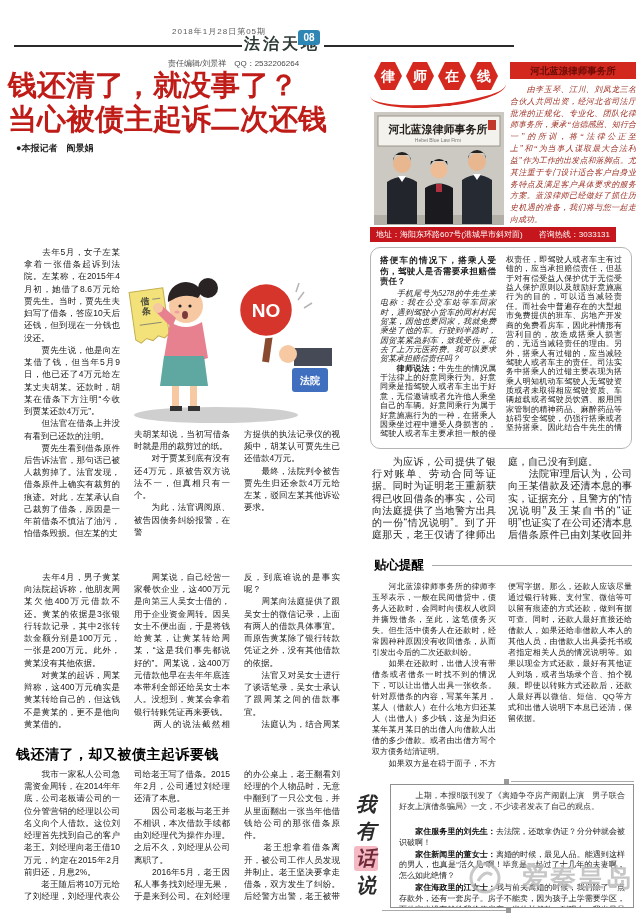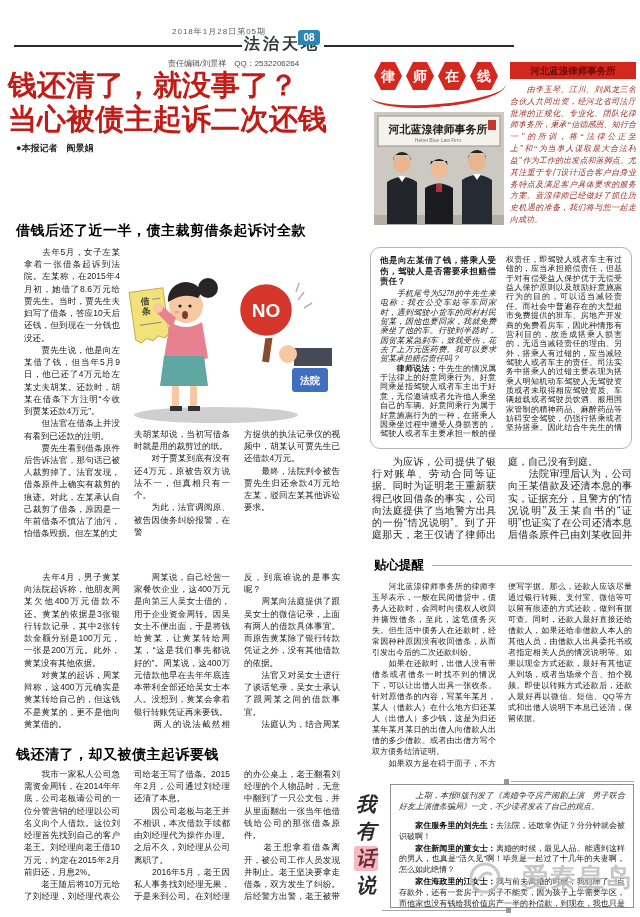--- a/index.html
+++ b/index.html
@@ -82,22 +82,22 @@
 
   
   .speak-title{left:354px;top:792px;width:26px;}
   .speak-char{width:24px;height:25px;font-family:"Liberation Serif",serif;font-size:20px;
               font-weight:bold;font-style:italic;color:#2b2b2b;text-align:center;line-height:25px;
               margin-bottom:2px;}
   .speak-char.pink{background:#f5b9c3;border-radius:3px;color:#6e2a38;}
   .speak-box{left:390px;top:784px;width:244px;height:124px;border:1px solid #8f8f8f;
              padding:6px 8px;box-sizing:border-box;font-size:8px;line-height:1.36;
              text-align:justify;overflow:hidden;}
-  .speak-intro{font-family:"Liberation Serif",serif;font-style:italic;color:#333;
-               white-space:pre-line;margin-bottom:8px;}
+  .speak-intro{font-family:"Liberation Serif",serif;color:#333;
+               white-space:pre-line;margin-bottom:14px;}
   .comment{margin-top:1px;}
   .comment .who{font-weight:bold;color:#111;}
   .deco-line{background:#aaa;height:1px;}
   .deco-sq{width:5px;height:5px;background:#9a9a9a;}
   .deco-top-sq{left:504px;top:779px;}
   .deco-top-line{left:511px;top:781px;width:123px;}
   .deco-bot-sq{left:506px;top:908px;}
   .deco-bot-line{left:382px;top:910px;width:124px;}
 
   .watermark{left:468px;top:860px;display:flex;align-items:flex-end;gap:20px;opacity:0.8;}
@@ -114,21 +114,20 @@
   <div class="abs pagenum">08</div>
   <div class="abs rule rule-right"></div>
   <div class="abs editor">责任编辑/刘景祥　QQ：2532206264</div>
 
   <div class="abs headline">
     <div>钱还清了，就没事了？</div>
     <div>当心被债主起诉二次还钱</div>
   </div>
   <div class="abs byline">●本报记者　阎景娟</div>
 
-  <div class="abs sec-title s1-title">借钱后还了近一半，债主裁剪借条起诉讨全款</div>
   <div class="abs bodytext s1col s1c1">　　去年5月，女子左某拿着一张借条起诉到法院。左某称，在2015年4月初，她借了8.6万元给贾先生。当时，贾先生夫妇写了借条，答应10天后还钱，但到现在一分钱也没还。
 　　贾先生说，他是向左某借了钱，但当年5月9日，他已还了4万元给左某丈夫胡某。还款时，胡某在借条下方注明“今收到贾某还款4万元”。
 　　但法官在借条上并没有看到已还款的注明。
 　　贾先生看到借条原件后告诉法官，那句话已被人裁剪掉了。法官发现，借条原件上确实有裁剪的痕迹。对此，左某承认自己裁剪了借条，原因是一年前借条不慎沾了油污，怕借条毁损。但左某的丈</div>
   <div class="abs bodytext s1col s1c2">夫胡某却说，当初写借条时就是用的裁剪过的纸。
 　　对于贾某到底有没有还4万元，原被告双方说法不一，但真相只有一个。
 　　为此，法官调阅原、被告因债务纠纷报警，在警</div>
   <div class="abs bodytext s1col s1c3">方提供的执法记录仪的视频中，胡某认可贾先生已还借款4万元。
 　　最终，法院判令被告贾先生归还余款4万元给左某，驳回左某其他诉讼要求。</div>
 
@@ -224,24 +223,28 @@
       <circle cx="103" cy="50" r="9" fill="#e8b78f"></circle>
         <path d="M94 47 a9 9 0 0 1 18 0 l-2 -6 -14 0 Z" fill="#222"></path>
       <path d="M88 112 v-44 q15 -10 30 0 v44 Z" fill="#262a33"></path>
       <path d="M99 62 l4 6 4 -6 Z" fill="#fff"></path>
     </svg>
   </div>
 
   <div class="abs firm-title">河北蓝湶律师事务所</div>
   <div class="abs firm-intro">　　由李玉琴、江川、刘凤龙三名合伙人共同出资，经河北省司法厅批准的正规化、专业化、团队化律师事务所，秉承“信德感恩、知行合一”的所训，将“法律公正至上”和“为当事人谋取最大合法利益”作为工作的出发点和落脚点。尤其注重于专门设计适合客户自身业务特点及满足客户具体要求的服务方案。蓝湶律师已经做好了抓住历史机遇的准备，我们将与您一起走向成功。</div>
 
+  <div class="abs addr">
+    <span>地址：海阳东环路607号(港城早市斜对面)</span>
+    <span>咨询热线：3033131</span>
+  </div>
 
   <div class="abs qa-box">
     <div class="qa-flow">
-      <div class="qa-q">他是向左某借了钱，搭乘人受伤，驾驶人是否需要承担赔偿责任？</div>
+      <div class="qa-q">搭便车的情况下，搭乘人受伤，驾驶人是否需要承担赔偿责任？</div>
       <div class="qa-caller">　　手机尾号为5278的牛先生来电称：我在公交车站等车回家时，遇到驾驶小货车的同村村民贺某，因他也要回家，我就免费乘坐了他的车。行驶到半路时，因贺某紧急刹车，致我受伤，花去了上万元医药费。我可以要求贺某承担赔偿责任吗？</div>
       <div class="qa-ans"><span class="lbl">　　律师说法：</span><span>牛先生的情况属于法律上的好意同乘行为。好意同乘是指驾驶人或者车主出于好意，无偿邀请或者允许他人乘坐自己的车辆。好意同乘行为属于好意施惠行为的一种，在搭乘人因乘坐过程中遭受人身损害的，驾驶人或者车主要承担一般的侵权责任，即驾驶人或者车主有过错的，应当承担赔偿责任，但基于对有偿受益人保护优于无偿受益人保护原则以及鼓励好意施惠行为的目的，可以适当减轻责任。而社会中普遍存在的大型超市免费提供的班车、房地产开发商的免费看房车，因此种情形有营利目的，故造成搭乘人损害的，无适当减轻责任的理由。另外，搭乘人有过错的，应当减轻驾驶人或者车主的责任。司法实务中搭乘人的过错主要表现为搭乘人明知机动车驾驶人无驾驶资质或者未取得相应驾驶资质、车辆超载或者驾驶员饮酒、服用国家管制的精神药品、麻醉药品等妨碍安全驾驶，仍强行搭乘或者坚持搭乘。因此结合牛先生的情形，能够要求贺某承担相应赔偿责任。</span></div>
     </div>
   </div>
 
   <div class="abs contd">　　为应诉，公司提供了银行对账单、劳动合同等证据。同时为证明老王重新获得已收回借条的事实，公司向法庭提供了当地警方出具的一份“情况说明”。到了开庭那天，老王仅请了律师出庭，自己没有到庭。
 　　法院审理后认为，公司向王某借款及还清本息的事实，证据充分，且警方的“情况说明”及王某自书的“证明”也证实了在公司还清本息后借条原件已由刘某收回并交还公司。所以，法院认为，老王自行从公司处再次取回已归还的借条原件，不构成新的借贷关系，老王无权依据借条再次要求公司还本付息。最终，法院驳回了老王的起诉。</div>
 
   <div class="abs tips-title">贴心提醒</div>
   <div class="abs tips-line"></div>

